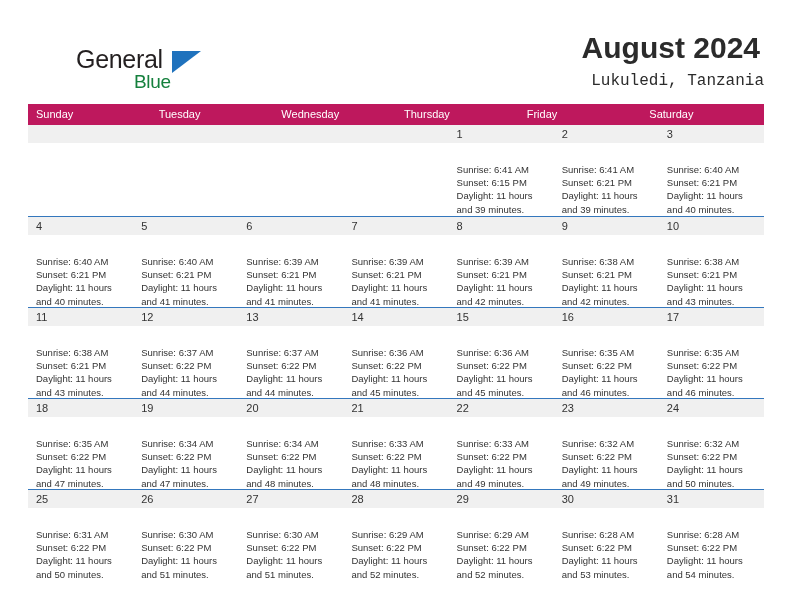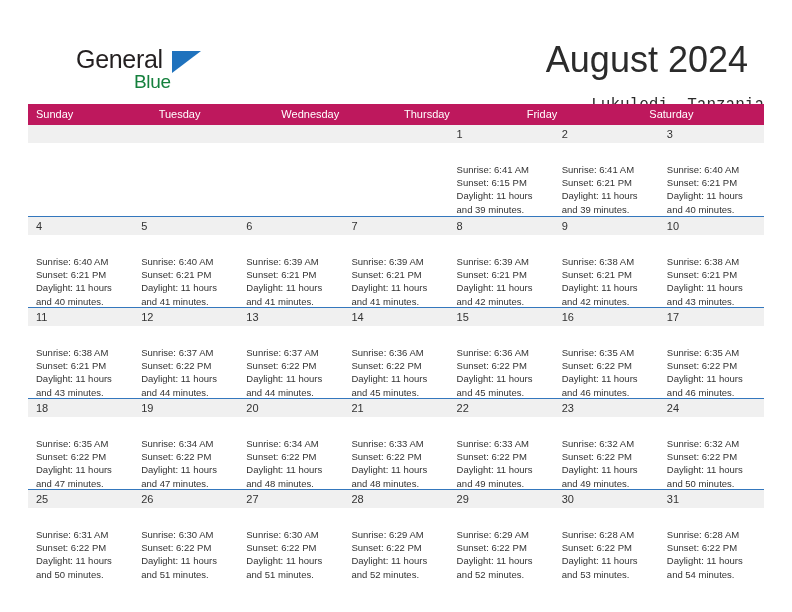--- a/index.html
+++ b/index.html
@@ -64,25 +64,25 @@
     border-left: 29px solid #1f72bd;
     border-bottom: 22px solid transparent;
   }
   .title-block {
     position: absolute;
     right: 0;
     top: 0;
     text-align: right;
   }
   .cal-title {
-    font-size: 36px;
+    font-size: 30px;
     line-height: 36px;
     color: #2b2b2b;
-    font-weight: normal;
-    margin: 16px;
+    font-weight: bold;
+    margin: 4px;
     letter-spacing: 0px;
   }
   .cal-subtitle {
     font-size: 16px;
     line-height: 22px;
     color: #2b2b2b;
     margin: 4px 0 0 0;
     font-weight: normal;
     font-family: Liberation Mono, monospace;
   }

